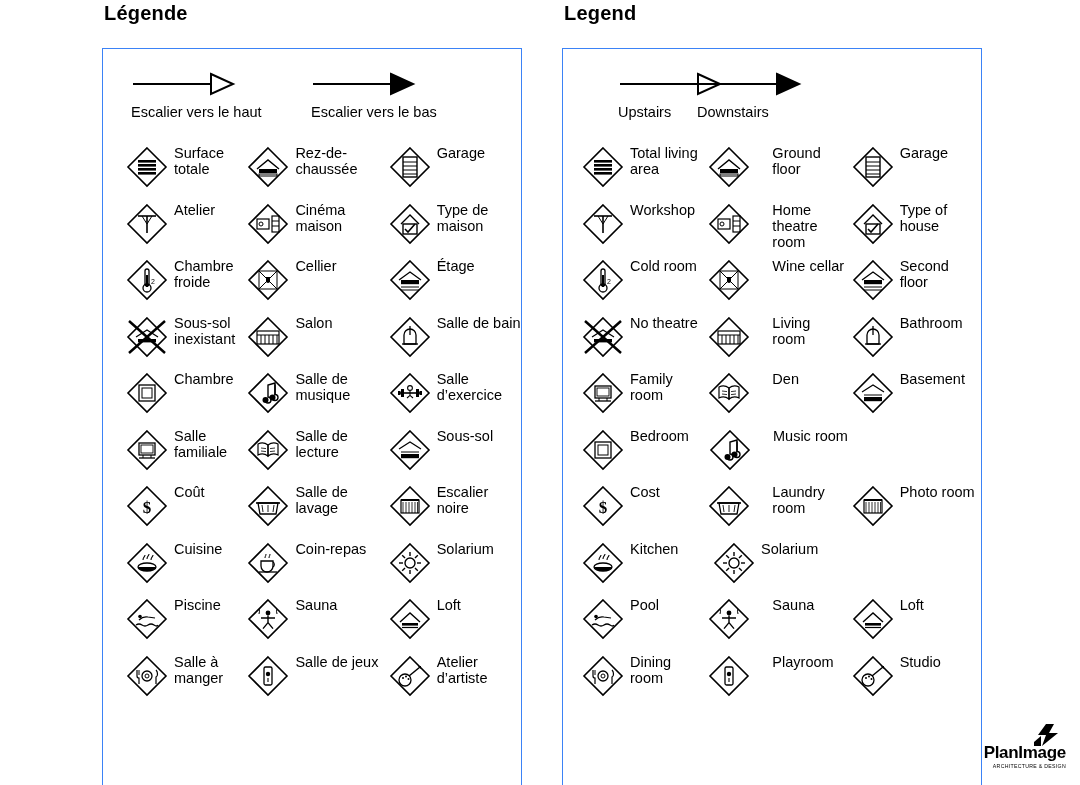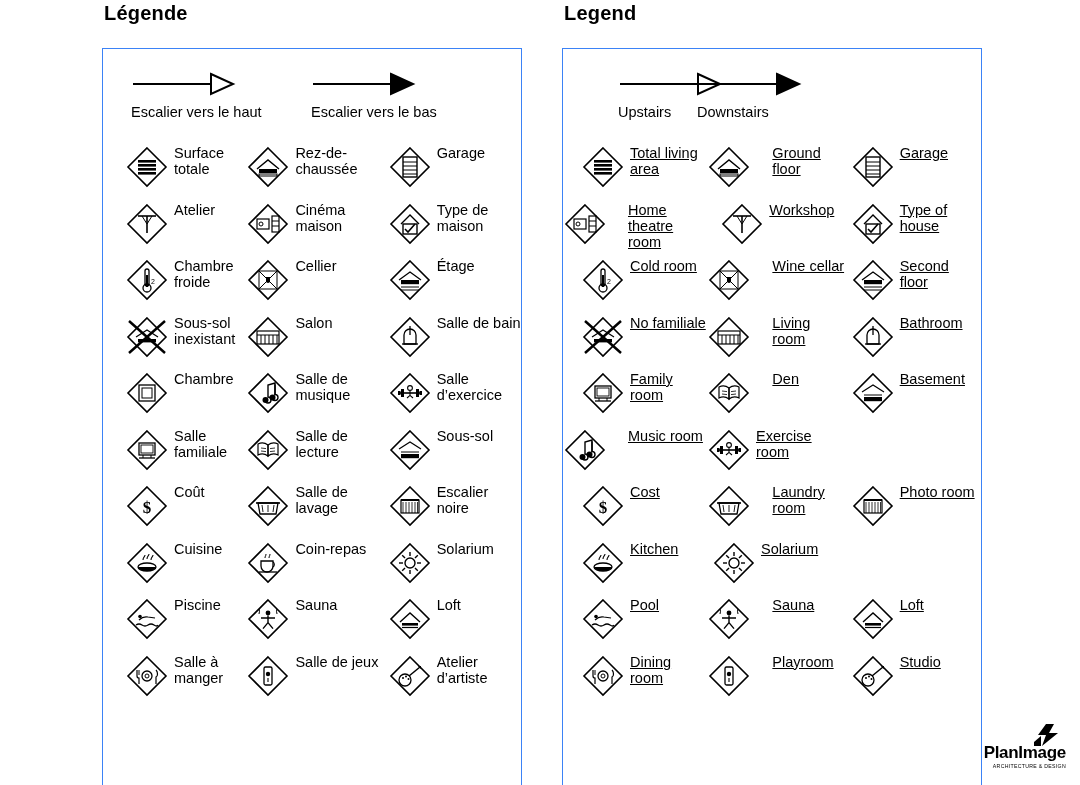--- a/index.html
+++ b/index.html
@@ -92,21 +92,21 @@
     position: relative;
   }
   .ico svg { display: block; }
 
   .lbl {
     font-size: 14.5px;
     line-height: 16px;
     margin-left: 5px;
     max-width: 92px;
   }
-  .en .lbl { max-width: 86px; text-decoration: underline; }
+  .en .lbl { max-width: 86px; }
 
   
   .logo {
     position: absolute;
     right: 14px;
     bottom: 16px;
     width: 118px;
     text-align: right;
   }
   .logo-main {
@@ -607,44 +607,44 @@
               <line x1="15" y1="17" x2="29" y2="17" stroke="#000" stroke-width="1"></line>
               <line x1="15" y1="21" x2="29" y2="21" stroke="#000" stroke-width="1"></line>
               <line x1="15" y1="25" x2="29" y2="25" stroke="#000" stroke-width="1"></line>
               <line x1="15" y1="29" x2="29" y2="29" stroke="#000" stroke-width="1"></line>
             </svg>
           </div>
           <div class="lbl">Garage</div>
         </div>
       </div>
       <div class="row">
+        <div class="cell c0">
+          <div class="ico">
+            <svg width="44" height="44" viewBox="0 0 44 44">
+              <polygon points="22,3 41,22 22,41 3,22" fill="#fff" stroke="#000" stroke-width="1.6"></polygon>
+              <line x1="13" y1="14" x2="31" y2="14" stroke="#000" stroke-width="1.6"></line>
+              <line x1="22" y1="14" x2="22" y2="31" stroke="#000" stroke-width="1.6"></line>
+              <path d="M17 14 L22 22 L27 14" fill="none" stroke="#000" stroke-width="1"></path>
+            </svg>
+          </div>
+          <div class="lbl">Workshop</div>
+        </div>
         <div class="cell c1">
           <div class="ico">
             <svg width="44" height="44" viewBox="0 0 44 44">
               <polygon points="22,3 41,22 22,41 3,22" fill="#fff" stroke="#000" stroke-width="1.6"></polygon>
               <rect x="11" y="17" width="12" height="10" fill="none" stroke="#000" stroke-width="1.2"></rect>
               <circle cx="15" cy="22" r="2" fill="none" stroke="#000" stroke-width="1"></circle>
               <rect x="26" y="14" width="7" height="16" fill="none" stroke="#000" stroke-width="1.2"></rect>
               <line x1="26" y1="19" x2="33" y2="19" stroke="#000" stroke-width="1"></line>
               <line x1="26" y1="24" x2="33" y2="24" stroke="#000" stroke-width="1"></line>
             </svg>
           </div>
           <div class="lbl">Home theatre room</div>
         </div>
-        <div class="cell c0">
-          <div class="ico">
-            <svg width="44" height="44" viewBox="0 0 44 44">
-              <polygon points="22,3 41,22 22,41 3,22" fill="#fff" stroke="#000" stroke-width="1.6"></polygon>
-              <line x1="13" y1="14" x2="31" y2="14" stroke="#000" stroke-width="1.6"></line>
-              <line x1="22" y1="14" x2="22" y2="31" stroke="#000" stroke-width="1.6"></line>
-              <path d="M17 14 L22 22 L27 14" fill="none" stroke="#000" stroke-width="1"></path>
-            </svg>
-          </div>
-          <div class="lbl">Workshop</div>
-        </div>
         <div class="cell c2">
           <div class="ico">
             <svg width="44" height="44" viewBox="0 0 44 44">
               <polygon points="22,3 41,22 22,41 3,22" fill="#fff" stroke="#000" stroke-width="1.6"></polygon>
               <polyline points="13,22 22,13 31,22" fill="none" stroke="#000" stroke-width="1.4"></polyline>
               <rect x="15" y="22" width="14" height="10" fill="none" stroke="#000" stroke-width="1.4"></rect>
               <polyline points="17,27 20,30 27,22" fill="none" stroke="#000" stroke-width="1.6"></polyline>
             </svg>
           </div>
           <div class="lbl">Type of house</div>
@@ -692,21 +692,21 @@
         <div class="cell c0">
           <div class="ico">
             <svg width="44" height="44" viewBox="0 0 44 44">
               <polygon points="22,3 41,22 22,41 3,22" fill="#fff" stroke="#000" stroke-width="1.6"></polygon>
               <polyline points="11,22 22,15 33,22" fill="none" stroke="#000" stroke-width="1.2"></polyline>
               <rect x="13" y="24" width="18" height="3.4" fill="#000"></rect>
               <line x1="4" y1="6" x2="40" y2="38" stroke="#000" stroke-width="2.4"></line>
               <line x1="40" y1="6" x2="4" y2="38" stroke="#000" stroke-width="2.4"></line>
             </svg>
           </div>
-          <div class="lbl">No familiale</div>
+          <div class="lbl">No theatre</div>
         </div>
         <div class="cell c1">
           <div class="ico">
             <svg width="44" height="44" viewBox="0 0 44 44">
               <polygon points="22,3 41,22 22,41 3,22" fill="#fff" stroke="#000" stroke-width="1.6"></polygon>
               <rect x="11" y="16" width="22" height="13" fill="none" stroke="#000" stroke-width="1.2"></rect>
               <line x1="11" y1="20" x2="33" y2="20" stroke="#000" stroke-width="1"></line>
               <line x1="15" y1="20" x2="15" y2="29" stroke="#000" stroke-width="1"></line>
               <line x1="19" y1="20" x2="19" y2="29" stroke="#000" stroke-width="1"></line>
               <line x1="23" y1="20" x2="23" y2="29" stroke="#000" stroke-width="1"></line>
@@ -762,46 +762,41 @@
               <polygon points="22,3 41,22 22,41 3,22" fill="#fff" stroke="#000" stroke-width="1.6"></polygon>
               <polyline points="11,21 22,14 33,21" fill="none" stroke="#000" stroke-width="1.2"></polyline>
               <line x1="13" y1="24" x2="31" y2="24" stroke="#000" stroke-width="1"></line>
               <rect x="13" y="26" width="18" height="4.2" fill="#000"></rect>
             </svg>
           </div>
           <div class="lbl">Basement</div>
         </div>
       </div>
       <div class="row">
+        <div class="cell c0">
+          <div class="ico">
+            <svg width="44" height="44" viewBox="0 0 44 44">
+              <polygon points="22,3 41,22 22,41 3,22" fill="#fff" stroke="#000" stroke-width="1.6"></polygon>
+              <rect x="14" y="14" width="16" height="16" fill="none" stroke="#000" stroke-width="1.3"></rect>
+              <rect x="17" y="17" width="10" height="10" fill="none" stroke="#000" stroke-width="1"></rect>
+            </svg>
+          </div>
+          <div class="lbl">Bedroom</div>
+        </div>
         <div class="cell c1">
           <div class="ico">
             <svg width="44" height="44" viewBox="0 0 44 44">
               <polygon points="22,3 41,22 22,41 3,22" fill="#fff" stroke="#000" stroke-width="1.6"></polygon>
               <path d="M19 29 a3 3 0 1 0 3 -3 v-12 l7 -2 v12" fill="none" stroke="#000" stroke-width="1.4"></path>
               <circle cx="19.5" cy="29" r="3" fill="#000"></circle>
               <circle cx="26.5" cy="26.5" r="3" fill="#000"></circle>
               <path d="M26 26.5 a3 3 0 1 0 3 -3 v-10" fill="none" stroke="#000" stroke-width="1.4"></path>
             </svg>
           </div>
           <div class="lbl">Music room</div>
-        </div>
-        <div class="cell c2">
-          <div class="ico">
-            <svg width="44" height="44" viewBox="0 0 44 44">
-              <polygon points="22,3 41,22 22,41 3,22" fill="#fff" stroke="#000" stroke-width="1.6"></polygon>
-              <line x1="12" y1="22" x2="32" y2="22" stroke="#000" stroke-width="1.6"></line>
-              <rect x="13" y="18" width="3" height="8" fill="#000"></rect>
-              <rect x="28" y="18" width="3" height="8" fill="#000"></rect>
-              <rect x="10" y="20" width="2.5" height="4" fill="#000"></rect>
-              <rect x="31.5" y="20" width="2.5" height="4" fill="#000"></rect>
-              <circle cx="22" cy="17" r="2.4" fill="none" stroke="#000" stroke-width="1.1"></circle>
-              <path d="M22 19.4 v5 M19 27 l3 -2.6 l3 2.6" fill="none" stroke="#000" stroke-width="1.1"></path>
-            </svg>
-          </div>
-          <div class="lbl">Exercise room</div>
         </div>
       </div>
       <div class="row">
         <div class="cell c0">
           <div class="ico">
             <svg width="44" height="44" viewBox="0 0 44 44">
               <polygon points="22,3 41,22 22,41 3,22" fill="#fff" stroke="#000" stroke-width="1.6"></polygon>
               <text x="22" y="29" font-size="17" font-weight="bold" text-anchor="middle" font-family="Liberation Serif, serif">$</text>
             </svg>
           </div>

